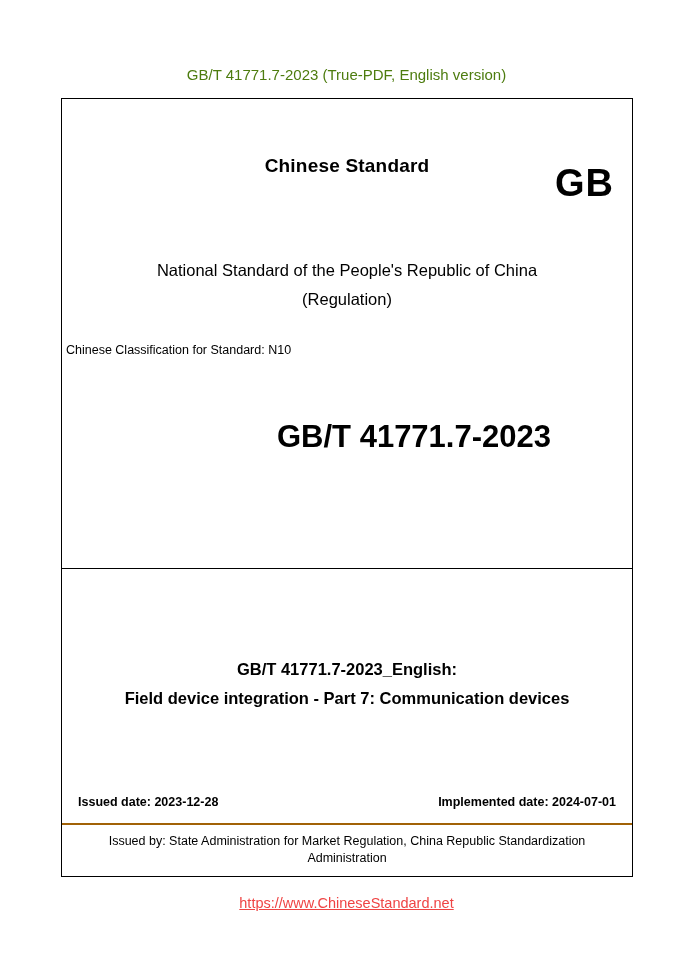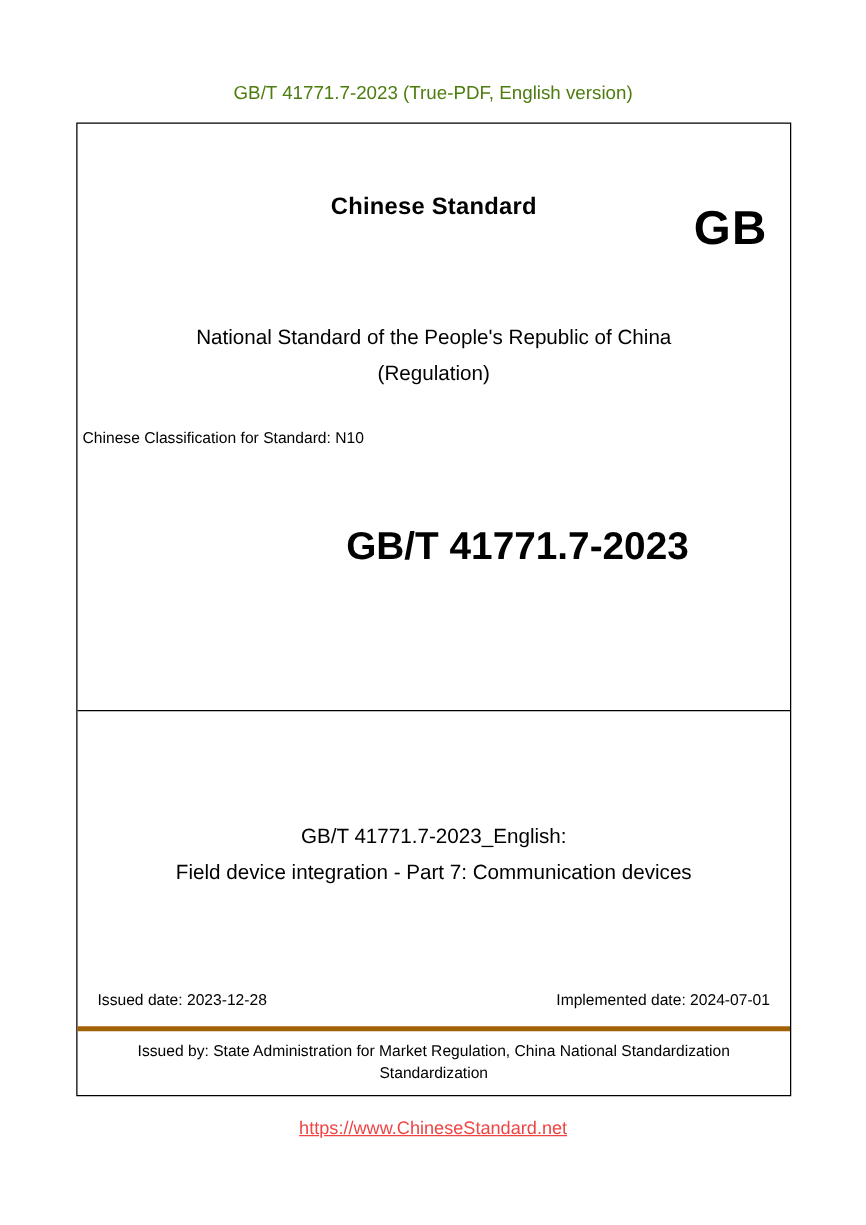--- a/index.html
+++ b/index.html
@@ -86,21 +86,22 @@
     text-align: center;
     font-size: 31px;
     font-weight: bold;
     padding-left: 110px;
     box-sizing: border-box;
   }
   .section-mid {
     position: relative;
     height: 256px;
     box-sizing: border-box;
-    border-bottom: 4px solid #a16207;
+    border-bottom: 2px solid #a16207;
+    font-weight: bold;
   }
   .eng-title {
     position: absolute;
     top: 86px;
     left: 0;
     width: 100%;
     text-align: center;
     font-size: 16.5px;
     line-height: 29px;
   }
@@ -162,21 +163,21 @@
       <div class="eng-title">
         <div>GB/T 41771.7-2023_English:</div>
         <div>Field device integration - Part 7: Communication devices</div>
       </div>
       <div class="dates">
         <span>Issued date: 2023-12-28</span>
         <span>Implemented date: 2024-07-01</span>
       </div>
     </div>
 
-    <div class="section-bottom">Issued by: State Administration for Market Regulation, China National Standardization Standardization</div>
+    <div class="section-bottom">Issued by: State Administration for Market Regulation, China Republic Standardization Administration</div>
 
   </div>
 
   <div class="footer-url">
     <a href="#">https://www.ChineseStandard.net</a>
   </div>
 
 </div>
 
 </body></html>

